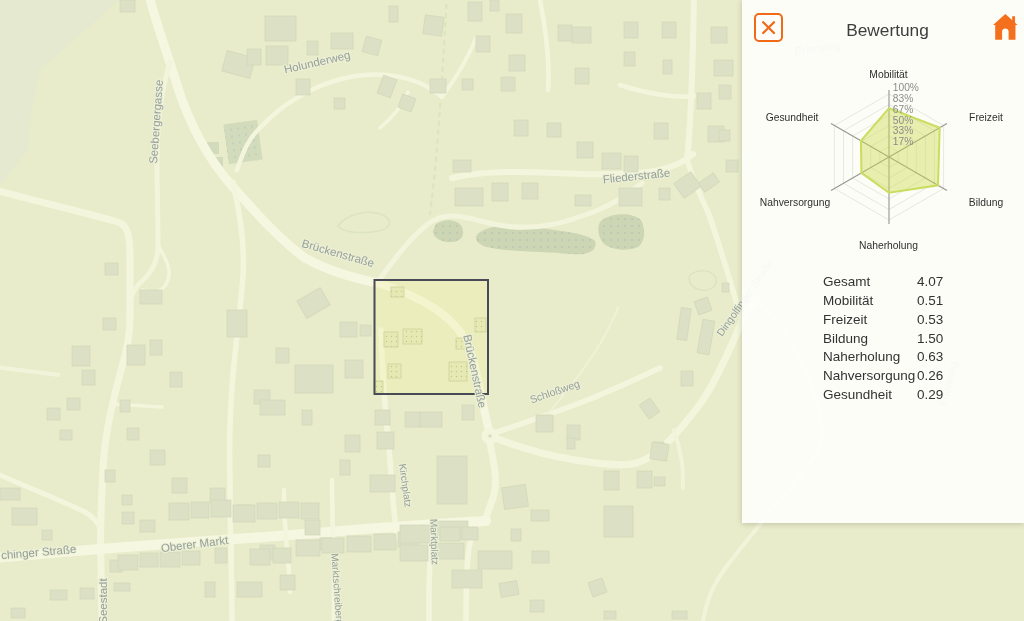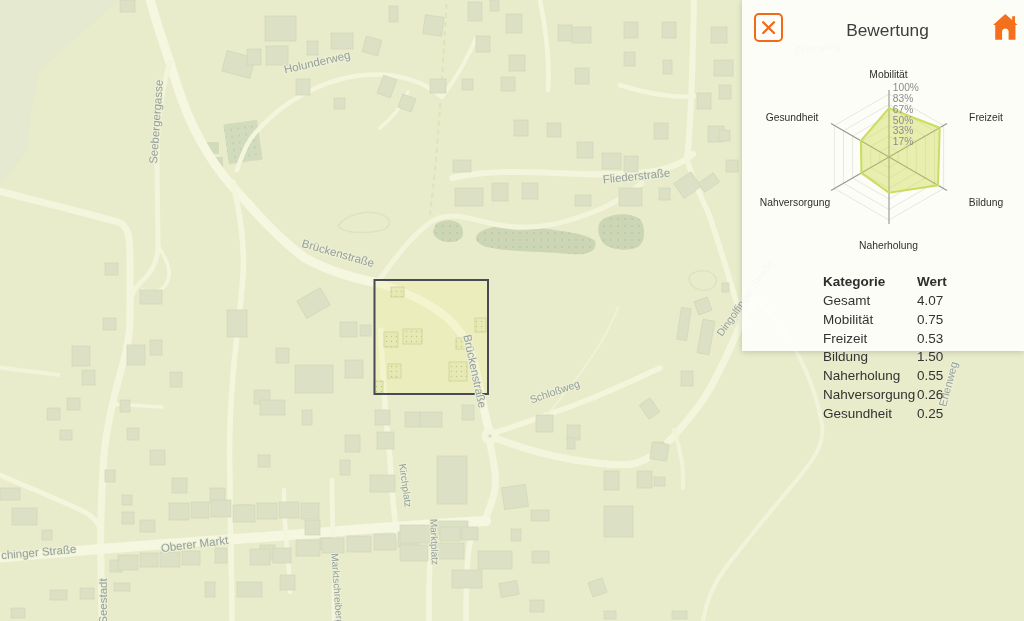--- a/index.html
+++ b/index.html
@@ -1,19 +1,19 @@
 <!DOCTYPE html>
 <html><head>
 <meta charset="utf-8">
 <style>
   html,body{margin:0;padding:0;}
   body{width:1024px;height:621px;overflow:hidden;font-family:"Liberation Sans",sans-serif;}
   #stage{position:relative;width:1024px;height:621px;background:#e9ecca;overflow:hidden;}
   #map{position:absolute;left:0;top:0;}
-  #panel{position:absolute;left:742px;top:0;width:282px;height:351px;
+  #panel{position:absolute;left:742px;top:0;width:282px;height:523px;
     background:rgba(254,254,251,0.93);box-shadow:0 1px 6px rgba(0,0,0,0.18);}
   #closebtn{position:absolute;left:12px;top:13px;width:29px;height:29px;box-sizing:border-box;
     border:2px solid #f06a17;border-radius:5px;background:#fffefb;}
   #title{position:absolute;left:9px;right:0;top:20px;text-align:center;font-size:17.3px;color:#3d3d3d;}
   #homeicon{position:absolute;left:251px;top:14px;}
   #tbl{position:absolute;left:81px;top:273px;font-size:13.5px;line-height:18.85px;color:#333;width:190px;}
   #tbl div{position:relative;}
   #tbl .v{position:absolute;left:94px;top:0;}
   #tbl b{font-weight:bold;color:#2e2e2e;}
 </style>
@@ -355,23 +355,22 @@
       <text x="888.5" y="77.5" text-anchor="middle">Mobilität</text>
       <text x="986" y="120.7" text-anchor="middle">Freizeit</text>
       <text x="986" y="206" text-anchor="middle">Bildung</text>
       <text x="888.5" y="248.5" text-anchor="middle">Naherholung</text>
       <text x="795" y="206" text-anchor="middle">Nahversorgung</text>
       <text x="792" y="120.7" text-anchor="middle">Gesundheit</text>
     </g>
   </svg>
 
   <div id="tbl">
-    <div><b>Kategorie</b><span class="v"><b>Wert</b></span></div>
     <div>Gesamt<span class="v">4.07</span></div>
-    <div>Mobilität<span class="v">0.75</span></div>
+    <div>Mobilität<span class="v">0.51</span></div>
     <div>Freizeit<span class="v">0.53</span></div>
     <div>Bildung<span class="v">1.50</span></div>
-    <div>Naherholung<span class="v">0.55</span></div>
+    <div>Naherholung<span class="v">0.63</span></div>
     <div>Nahversorgung<span class="v">0.26</span></div>
-    <div>Gesundheit<span class="v">0.25</span></div>
+    <div>Gesundheit<span class="v">0.29</span></div>
   </div>
 </div>
 </div>
 
 </body></html>

